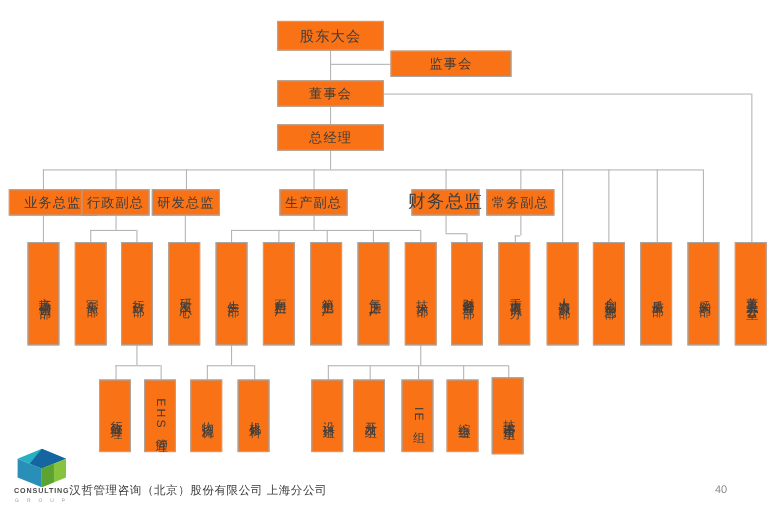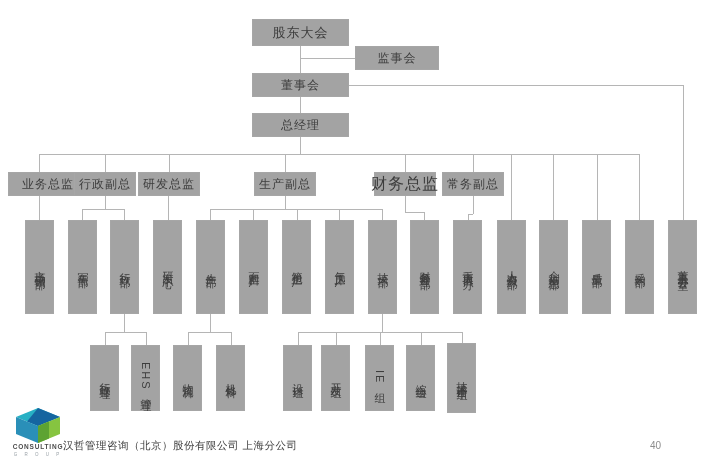--- a/index.html
+++ b/index.html
@@ -11,21 +11,21 @@
   .slide-title {
     position:absolute; left:12px; top:7px;
     font-family:"DejaVu Serif","Liberation Serif",serif;
     font-style:italic; font-weight:bold;
     font-size:15px; letter-spacing:2.5px; color:#111;
     white-space:nowrap;
   }
   .cline { position:absolute; background:#b5b5b5; }
   .node {
     position:absolute; box-sizing:border-box;
-    background:#a3a3a3; border:1px solid #a6a6a6;
+    background:#f97316; border:1px solid #a6a6a6;
     display:flex; align-items:center; justify-content:center;
     color:#3d3d3d; font-size:12px; letter-spacing:1px;
     white-space:nowrap; line-height:1;
   }
   .node.vert {
     writing-mode:vertical-rl; text-orientation:mixed;
     letter-spacing:2px; font-size:11px;
   }
   .footer-logo { position:absolute; left:10px; top:406px; width:56px; height:56px; }
   .footer-logo svg { display:block; }
@@ -97,21 +97,21 @@
       <div class="cline" style="left: 188px; top: 332px; width: 1px; height: 13px;"></div>
       <div class="cline" style="left: 231px; top: 332px; width: 1px; height: 13px;"></div>
       <div class="cline" style="left: 382px; top: 314px; width: 1px; height: 18px;"></div>
       <div class="cline" style="left: 298px; top: 332px; width: 164px; height: 1px;"></div>
       <div class="cline" style="left: 298px; top: 332px; width: 1px; height: 13px;"></div>
       <div class="cline" style="left: 336px; top: 332px; width: 1px; height: 13px;"></div>
       <div class="cline" style="left: 380px; top: 332px; width: 1px; height: 13px;"></div>
       <div class="cline" style="left: 421px; top: 332px; width: 1px; height: 13px;"></div>
       <div class="cline" style="left: 462px; top: 332px; width: 1px; height: 13px;"></div>
       <div class="node" style="left: 252px; top: 19px; width: 97px; height: 27px; font-size: 13px;">股东大会</div>
-      <div class="node" style="left: 355px; top: 46px; width: 84px; height: 24px; font-size: 12px;">监事会</div>
+      <div class="node" style="left: 355px; top: 46px; width: 110px; height: 24px; font-size: 12px;">监事会</div>
       <div class="node" style="left: 252px; top: 73px; width: 97px; height: 24px; font-size: 12px;">董事会</div>
       <div class="node" style="left: 252px; top: 113px; width: 97px; height: 24px; font-size: 12px;">总经理</div>
       <div class="node" style="left: 8px; top: 172px; width: 80px; height: 24px; font-size: 12px;">业务总监</div>
       <div class="node" style="left: 74px; top: 172px; width: 62px; height: 24px; font-size: 12px;">行政副总</div>
       <div class="node" style="left: 138px; top: 172px; width: 62px; height: 24px; font-size: 12px;">研发总监</div>
       <div class="node" style="left: 254px; top: 172px; width: 62px; height: 24px; font-size: 12px;">生产副总</div>
       <div class="node" style="left: 374px; top: 172px; width: 62px; height: 24px; font-size: 16px;">财务总监</div>
       <div class="node" style="left: 442px; top: 172px; width: 62px; height: 24px; font-size: 12px;">常务副总</div>
       <div class="node vert" style="left: 25px; top: 220px; width: 29px; height: 94px;">市场营销部</div>
       <div class="node vert" style="left: 68px; top: 220px; width: 29px; height: 94px;">军需部</div>

